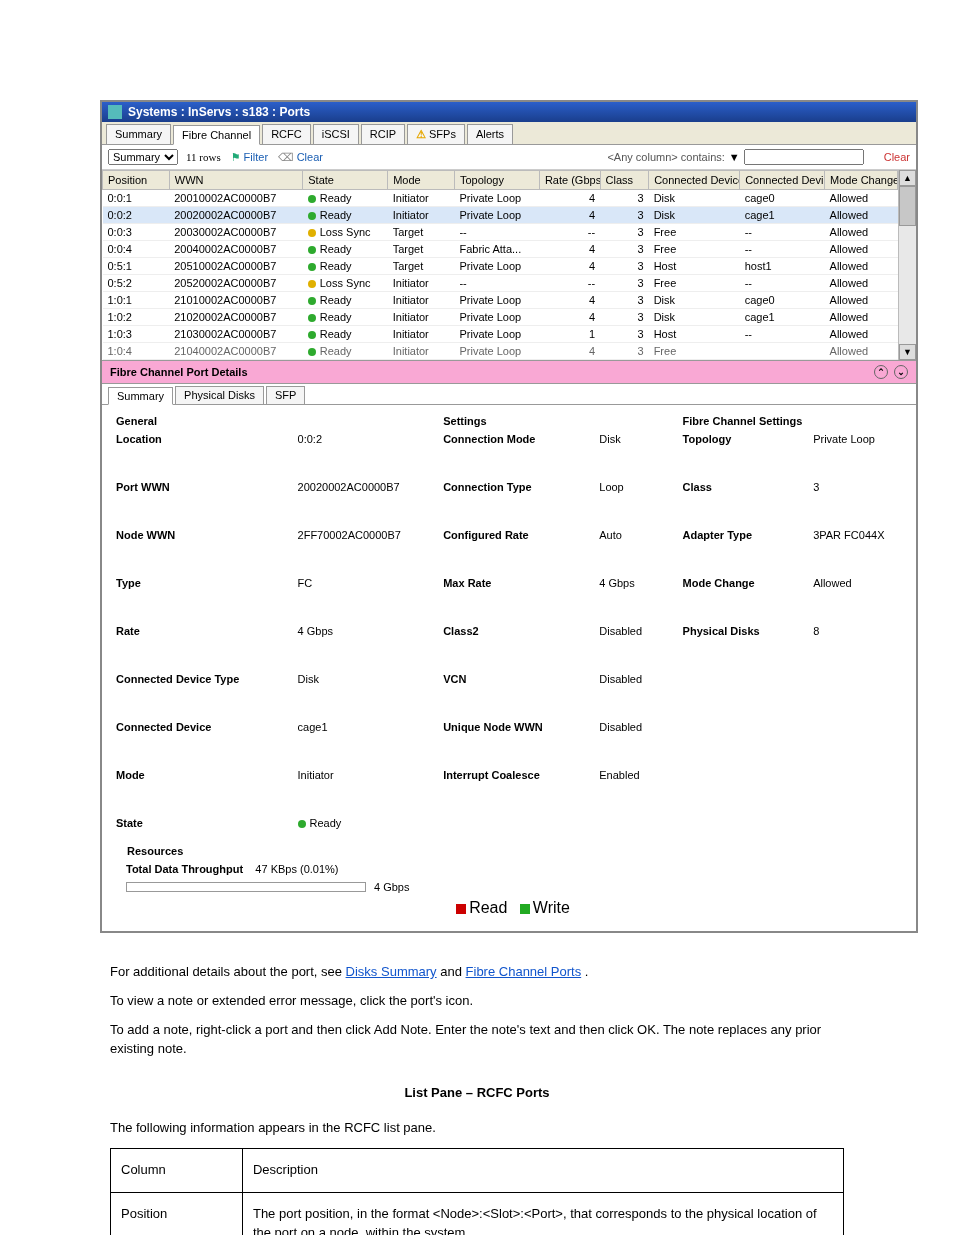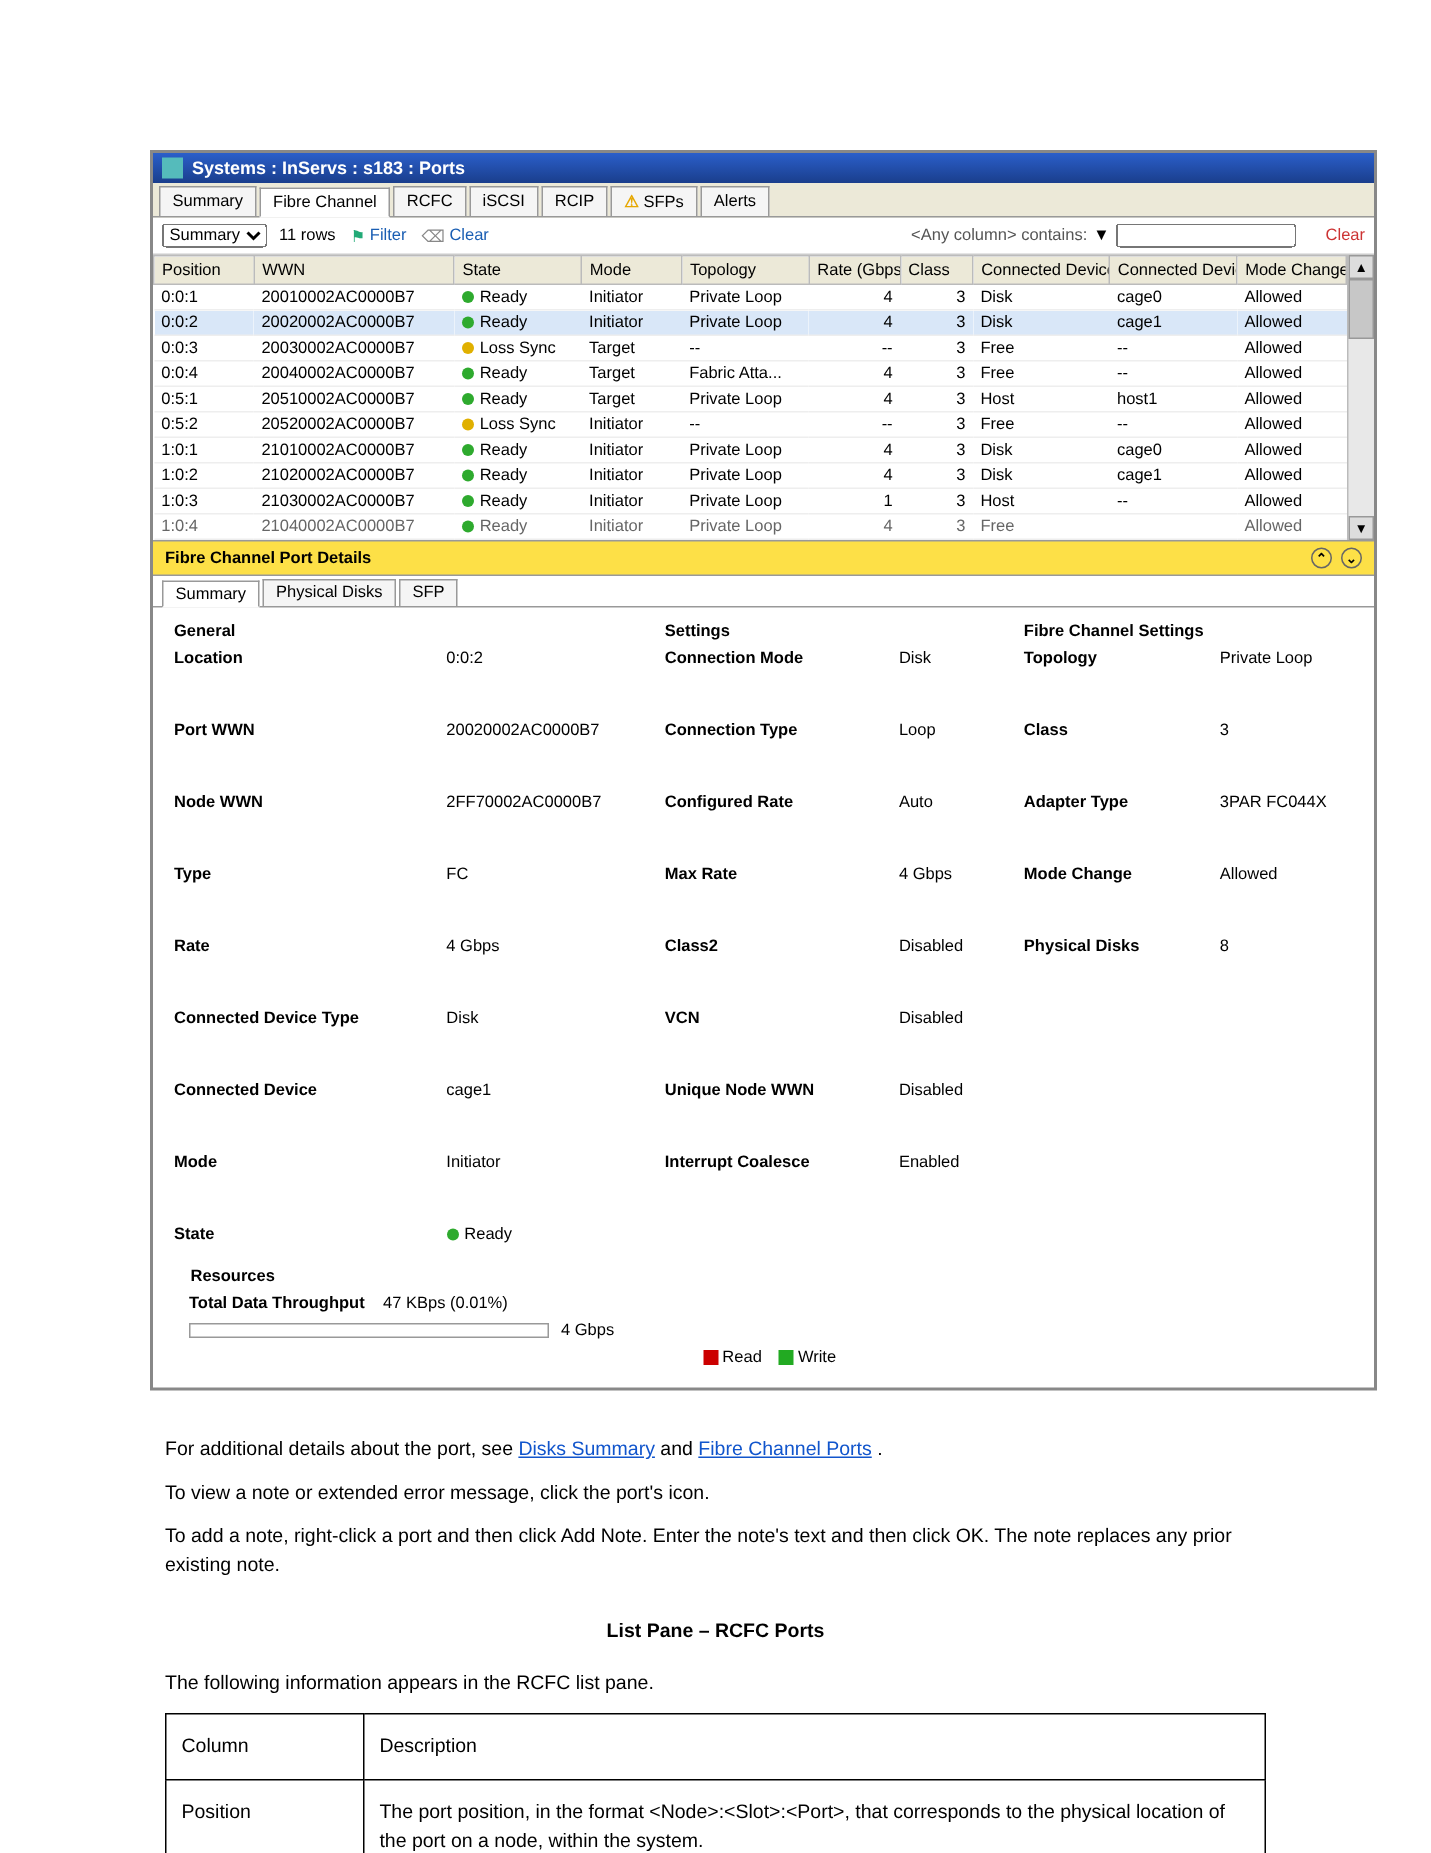--- a/index.html
+++ b/index.html
@@ -8,21 +8,21 @@
   .window { margin: 100px 36px 20px 100px; border: 2px solid #888; border-top-width:2px; }
   .titlebar { background: linear-gradient(#2b5fca,#1a3e8c); color: #fff; font-weight: bold; padding: 3px 6px; font-size: 12px; display:flex; align-items:center; }
   .titlebar .logo { width:14px; height:14px; background:#5bb; margin-right:6px; }
   .tabs { display: flex; border-bottom: 1px solid #999; padding: 2px 4px 0 4px; background:#ece9d8; }
   .tab { padding: 3px 8px; border: 1px solid #999; border-bottom: none; margin-right: 2px; background: #f5f5f5; cursor: pointer; font-size:11px; }
   .tab.active { background: #fff; font-weight: normal; position: relative; top:1px; border-bottom:1px solid #fff;}
   .tab .warn { color:#e6a700; font-weight:bold; margin-right:3px; }
 
   .filterbar { display: flex; align-items: center; padding: 4px 6px; border-bottom: 1px solid #ccc; font-size:11px; }
   .filterbar select { font-size:11px; margin-right:8px; }
-  .filterbar .rows { margin-right: 10px; }
+  .filterbar .rows { margin-right: 10px; font-family: Liberation Serif, serif; }
   .filterbar .link { color:#1a5eb3; cursor:pointer; margin-right:10px; display:flex; align-items:center; gap:3px;}
   .filterbar .spacer { flex:1; }
   .filterbar .contains { color:#555; }
   .filterbar .arrow { margin:0 4px; }
   .filterbar input[type=text] { width:120px; font-size:11px; }
   .filterbar .clear { color:#c33; margin-left:20px; cursor:pointer; }
 
   .grid { width:100%; border-collapse:collapse; font-size:11px; table-layout:fixed; }
   .grid-wrap { display:flex; }
   .grid-scroll { flex:1; }
@@ -32,40 +32,40 @@
   .grid tr.cut td { color:#666; font-style:normal; }
   .sb { width:18px; background:#e8e8e8; border-left:1px solid #bbb; display:flex; flex-direction:column; }
   .sb .thumb { background:#c7c7c7; border:1px solid #999; height:40px; }
   .sb .btn { height:16px; background:#ddd; border:1px solid #999; font-size:9px; text-align:center; line-height:14px; }
   .sb .track { flex:1; }
 
   .status-dot { display:inline-block; width:8px; height:8px; border-radius:50%; margin-right:4px; vertical-align:middle; }
   .green { background:#2eaa2e; }
   .yellow { background:#e0b000; }
 
-  .details-bar { background:#fde047; border-top:1px solid #999; border-bottom:1px solid #999; padding:4px 8px; font-weight:bold; display:flex; align-items:center; }
+  .details-bar { background:#f9a8d4; border-top:1px solid #999; border-bottom:1px solid #999; padding:4px 8px; font-weight:bold; display:flex; align-items:center; }
   .details-bar .icons { margin-left:auto; display:flex; gap:6px; }
   .circ-btn { width:14px; height:14px; border:1px solid #666; border-radius:50%; font-size:9px; text-align:center; line-height:12px; cursor:pointer;}
 
   .subtabs { display:flex; padding:2px 6px 0 6px; border-bottom:1px solid #999; }
   .subtab { padding:2px 8px; border:1px solid #999; border-bottom:none; margin-right:2px; background:#f5f5f5; font-size:11px; cursor:pointer; }
   .subtab.active { background:#fff; position:relative; top:1px; border-bottom:1px solid #fff;}
 
   .panels { display:flex; padding:10px 14px 16px 14px; gap:20px; }
   .panel { }
   .panel h4 { font-size:11px; font-weight:bold; margin-bottom:6px; }
   .kv { display:grid; grid-template-columns:auto auto; column-gap:14px; row-gap:2px; font-size:11px;gap:36px; }
   .kv .k { font-weight:bold; }
   .kv .v { }
   .resources { padding:0 14px 14px 14px; }
   .resources h4 { font-size:11px; font-weight:bold; margin-bottom:6px;padding-left:11px; }
   .bar-wrap { display:flex; align-items:center; gap:8px; }
   .bar { width:240px; height:10px; border:1px solid #999; position:relative; }
   .bar .fill { position:absolute; left:0; top:0; bottom:0; width:0.01%; background:#c00; }
-  .legend { text-align:center; margin-top:6px; font-size:11px; }
+  .legend { text-align:center; margin-top:6px; font-size:16px; }
   .sw { display:inline-block; width:10px; height:10px; margin:0 3px 0 8px; vertical-align:middle; }
   .sw.red { background:#c00; }
   .sw.grn { background:#2a2; }
 
   .body-text { margin: 30px 110px 0 110px; font-size:13px; line-height:1.45; }
   .body-text a { color:#1155cc; text-decoration:underline; }
   .body-text p { margin-bottom:10px; }
   .body-text .centered { text-align:center; margin:26px 0 16px 0; font-weight:bold; }
   table.doc { border-collapse:collapse; width:100%; margin-top:8px; }
   table.doc td { border:1px solid #000; padding:12px 10px; vertical-align:top; font-size:13px; }

